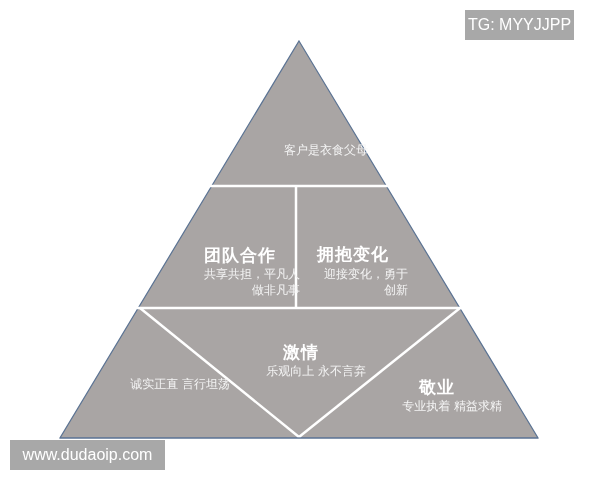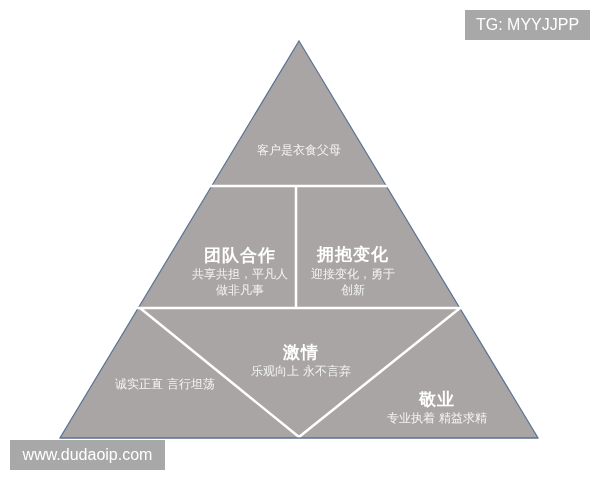--- a/index.html
+++ b/index.html
@@ -1,21 +1,21 @@
 <!DOCTYPE html>
 <html><head>
 <meta charset="utf-8">
 <style>
   html, body { margin:0; padding:0; background:#ffffff; }
   body { width:600px; height:480px; position:relative; overflow:hidden;
          font-family:"DejaVu Sans", "Liberation Sans", sans-serif; }
   svg.pyr { position:absolute; left:0; top:0; }
   .lbl { position:absolute; color:#ffffff; text-align:center; white-space:nowrap; }
   .lbl .t { font-size:17px; font-weight:bold; display:block; line-height:22px; letter-spacing:1px; }
-  .lbl .s { font-size:12px; display:block; line-height:16px; color:#f4f4f4; }
+  .lbl .s { font-size:12px; display:block; line-height:16px; color:#f4f4f4;text-align:right; }
   .badge { position:absolute; background:#a8a8a8; color:#ffffff;
            font-family:"Liberation Sans", sans-serif; font-size:16px; }
 </style>
 </head>
 <body>
 
 <svg class="pyr" width="600" height="480">
 
   <polygon points="299,41 538,438 60,438" fill="#a9a5a4" stroke="#5b7393" stroke-width="1.2"></polygon>
 
@@ -49,19 +49,19 @@
 
 <div class="lbl" style="left:100px; top:376px; width:130px;">
   <span class="s">诚实正直 言行坦荡</span>
 </div>
 
 <div class="lbl" style="left:236px; top:341px; width:130px;">
   <span class="t">激情</span>
   <span class="s">乐观向上 永不言弃</span>
 </div>
 
-<div class="lbl" style="left:372px; top:388px; width:130px;">
+<div class="lbl" style="left:372px; top:376px; width:130px;">
   <span class="t">敬业</span>
   <span class="s">专业执着 精益求精</span>
 </div>
 
-<div class="badge" style="left:465px; top:10px; width:125px; height:30px; line-height:30px; text-align:center;">TG: MYYJJPP</div>
+<div class="badge" style="left:465px; top:10px; width:109px; height:30px; line-height:30px; text-align:center;">TG: MYYJJPP</div>
 <div class="badge" style="left:10px; top:440px; width:155px; height:30px; line-height:30px; text-align:center;">www.dudaoip.com</div>
 
 </body></html>

